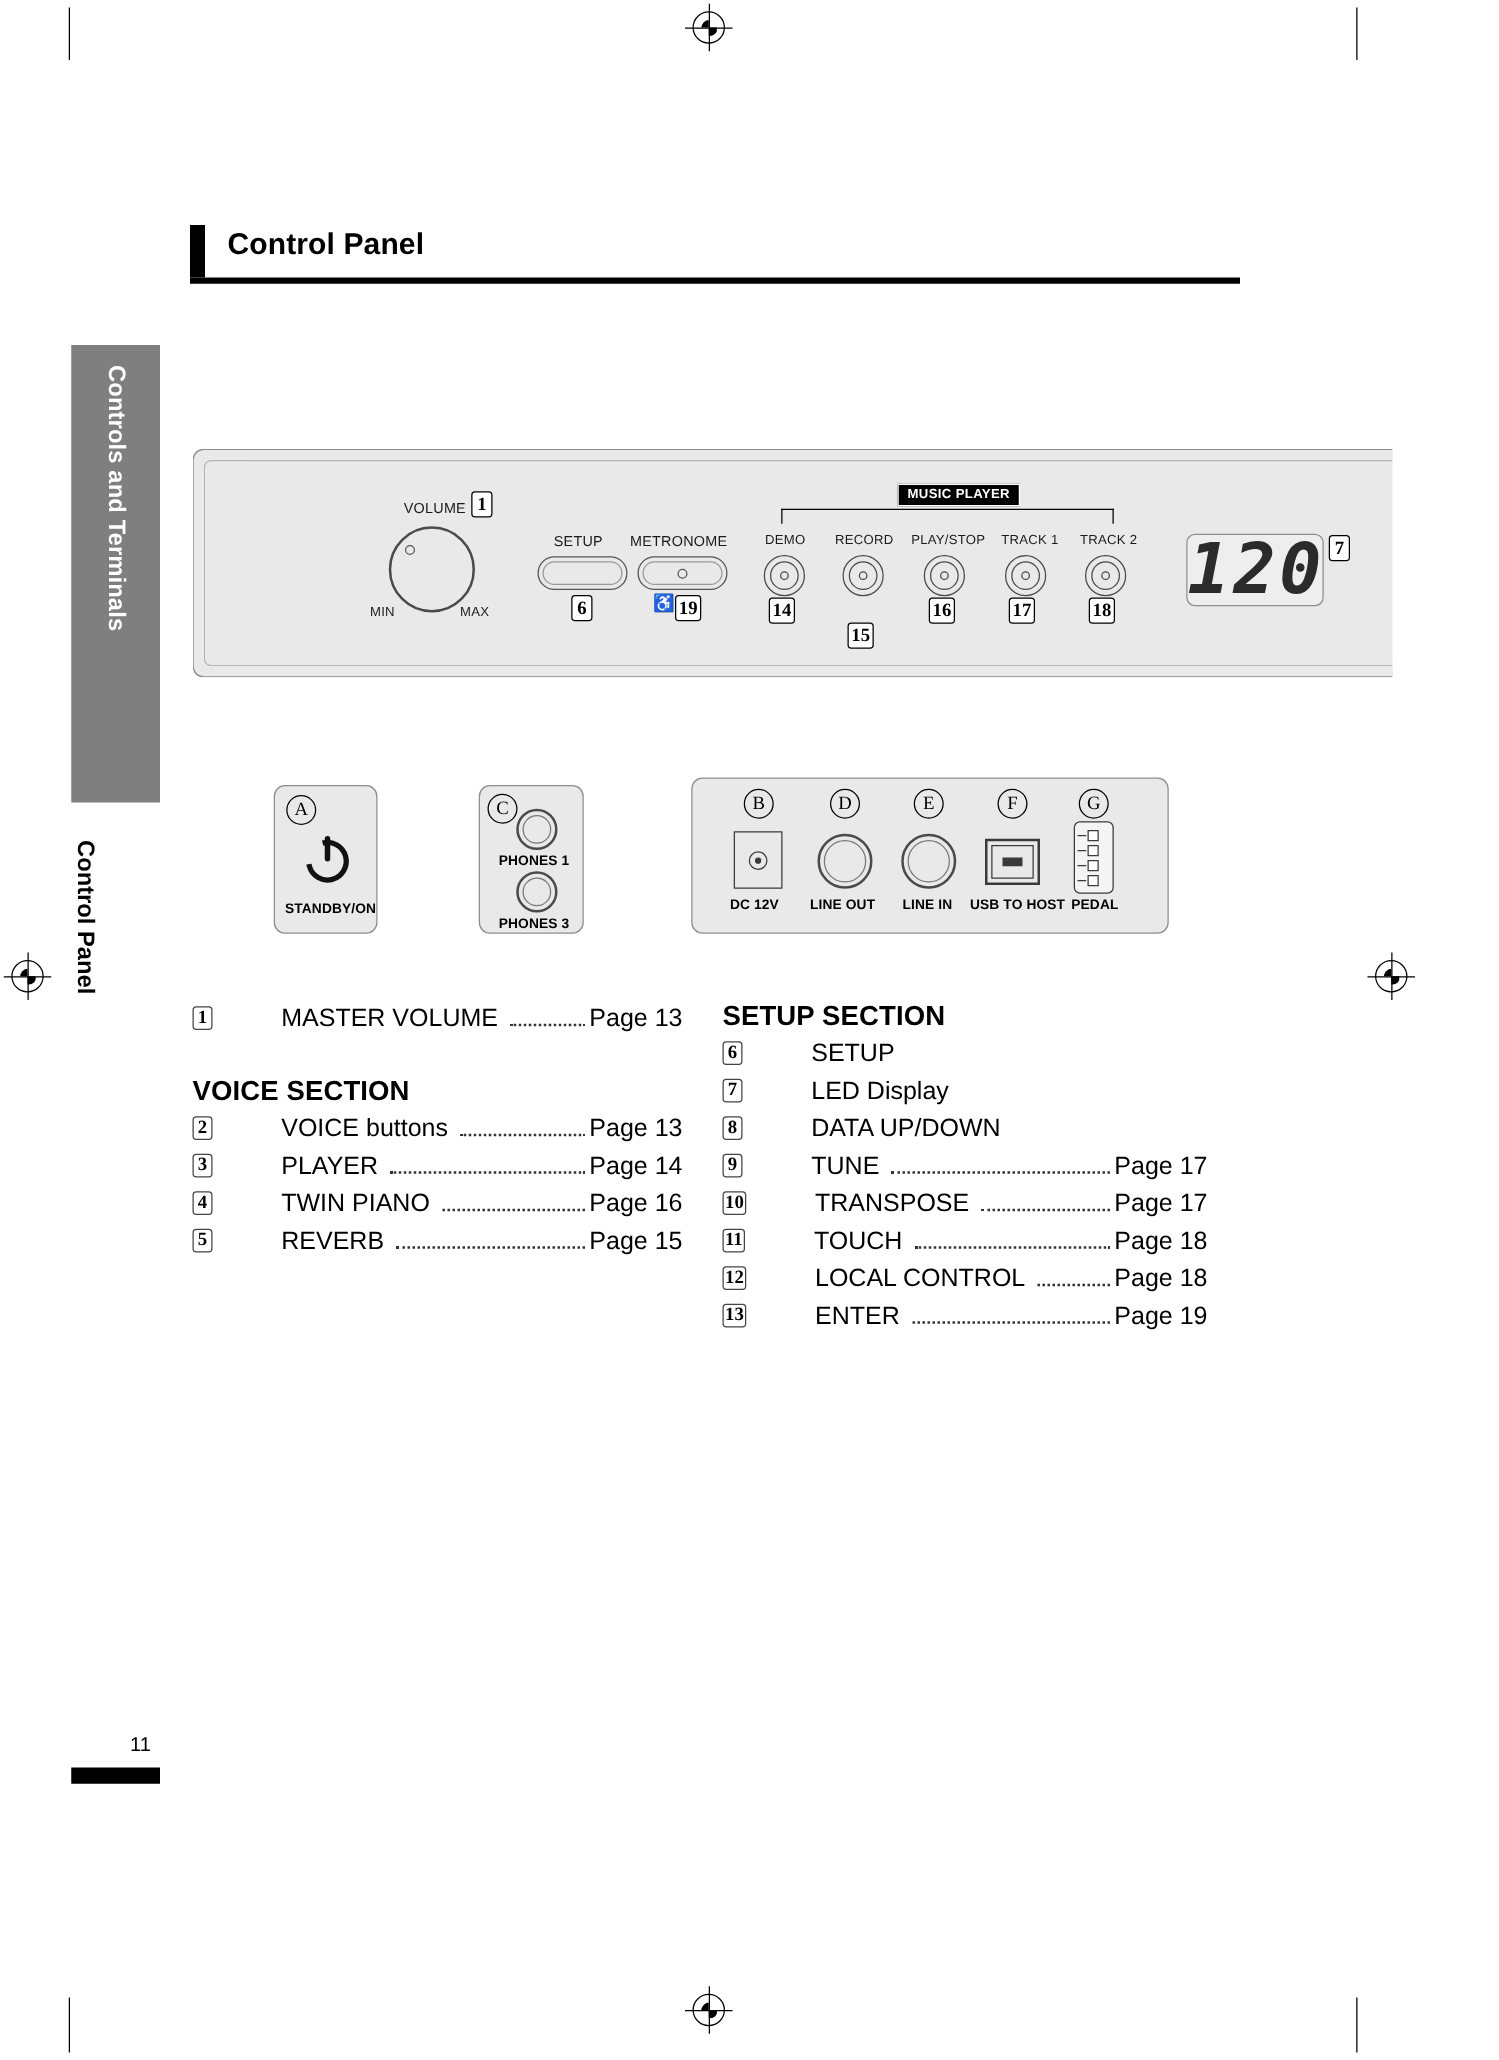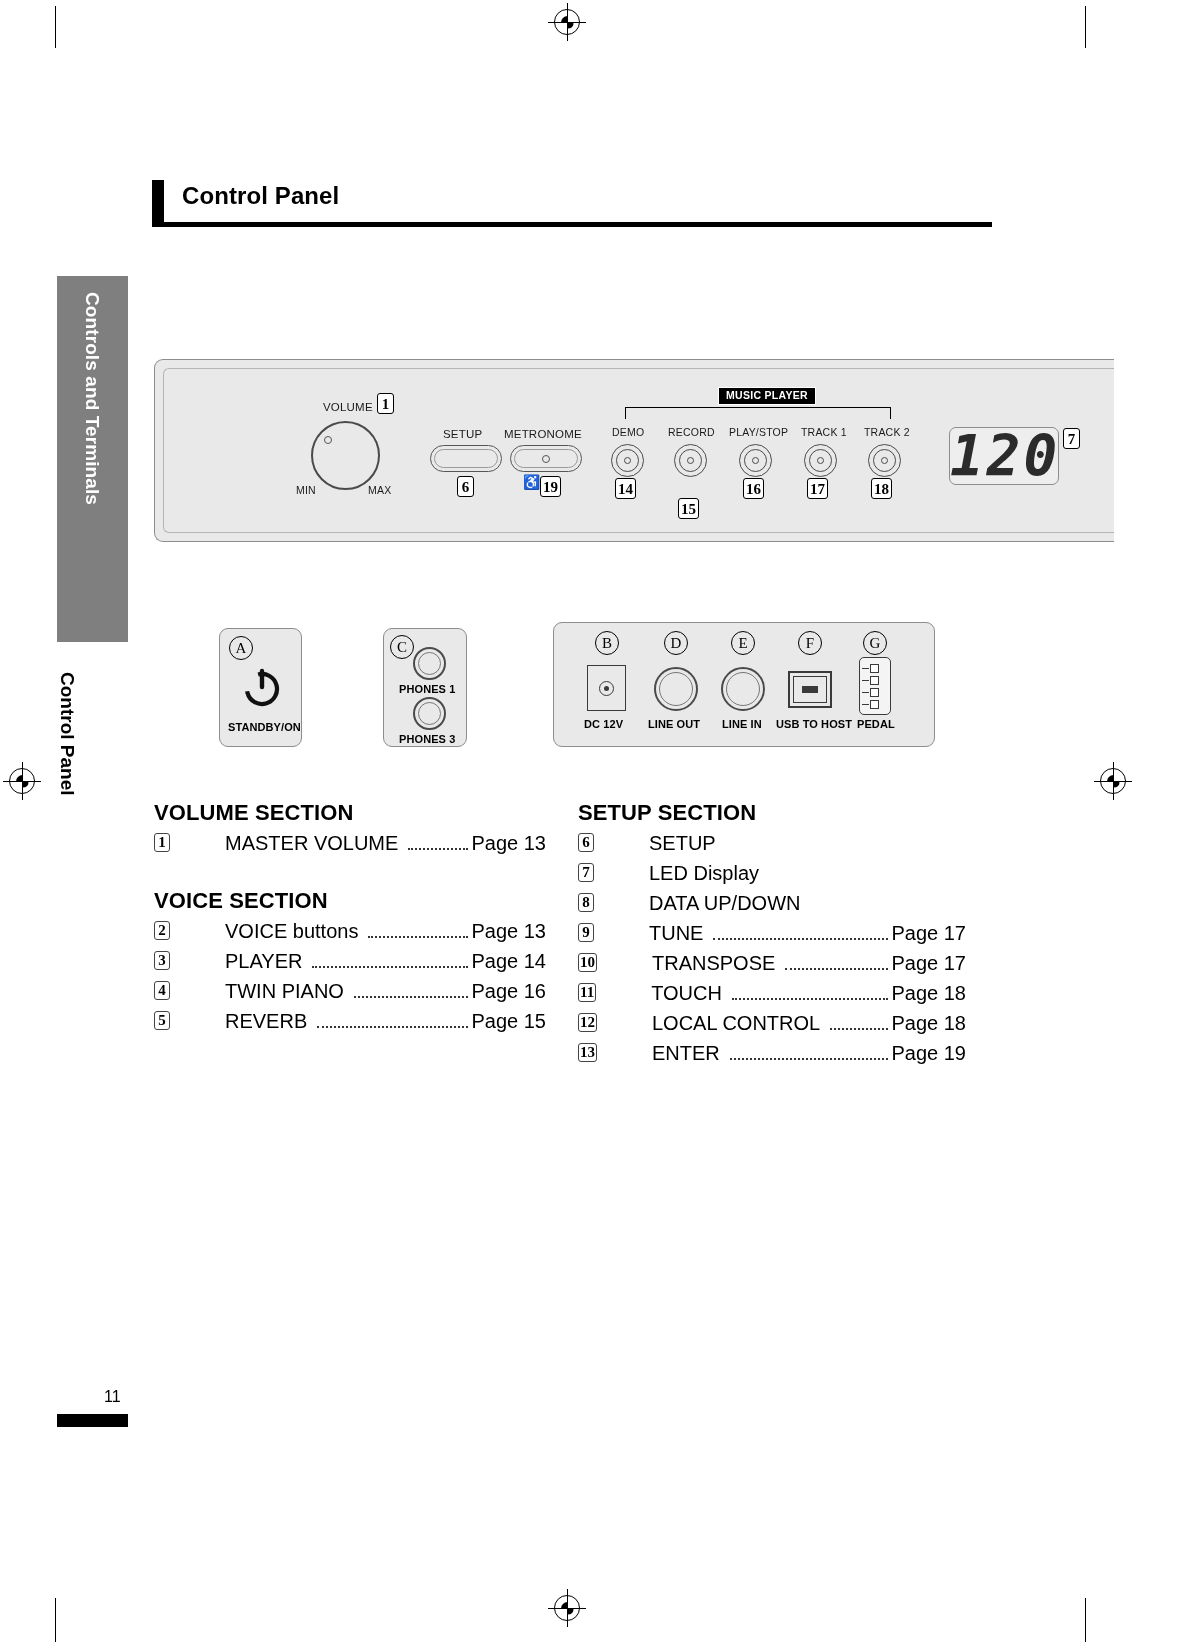--- a/index.html
+++ b/index.html
@@ -574,21 +574,20 @@
     <span class="pedal-line" style="top:10px;"></span>
     <span class="pedal-line" style="top:22px;"></span>
     <span class="pedal-line" style="top:34px;"></span>
     <span class="pedal-line" style="top:46px;"></span>
   </div>
   <span class="tlabel" style="left:303px;top:95px;">PEDAL</span>
 </div>
 
 <div class="legend-col" style="left:154px;top:800px;width:392px;">
 
-  <div class="legend-head">VOLUME SECTION</div>
   <div class="legend-row">
     <span class="legend-num">1</span>
     <span class="legend-text">MASTER VOLUME</span>
     <span class="legend-dots"></span>
     <span class="legend-page">Page 13</span>
   </div>
 
   <div class="legend-gap"></div>
 
   <div class="legend-head">VOICE SECTION</div>

